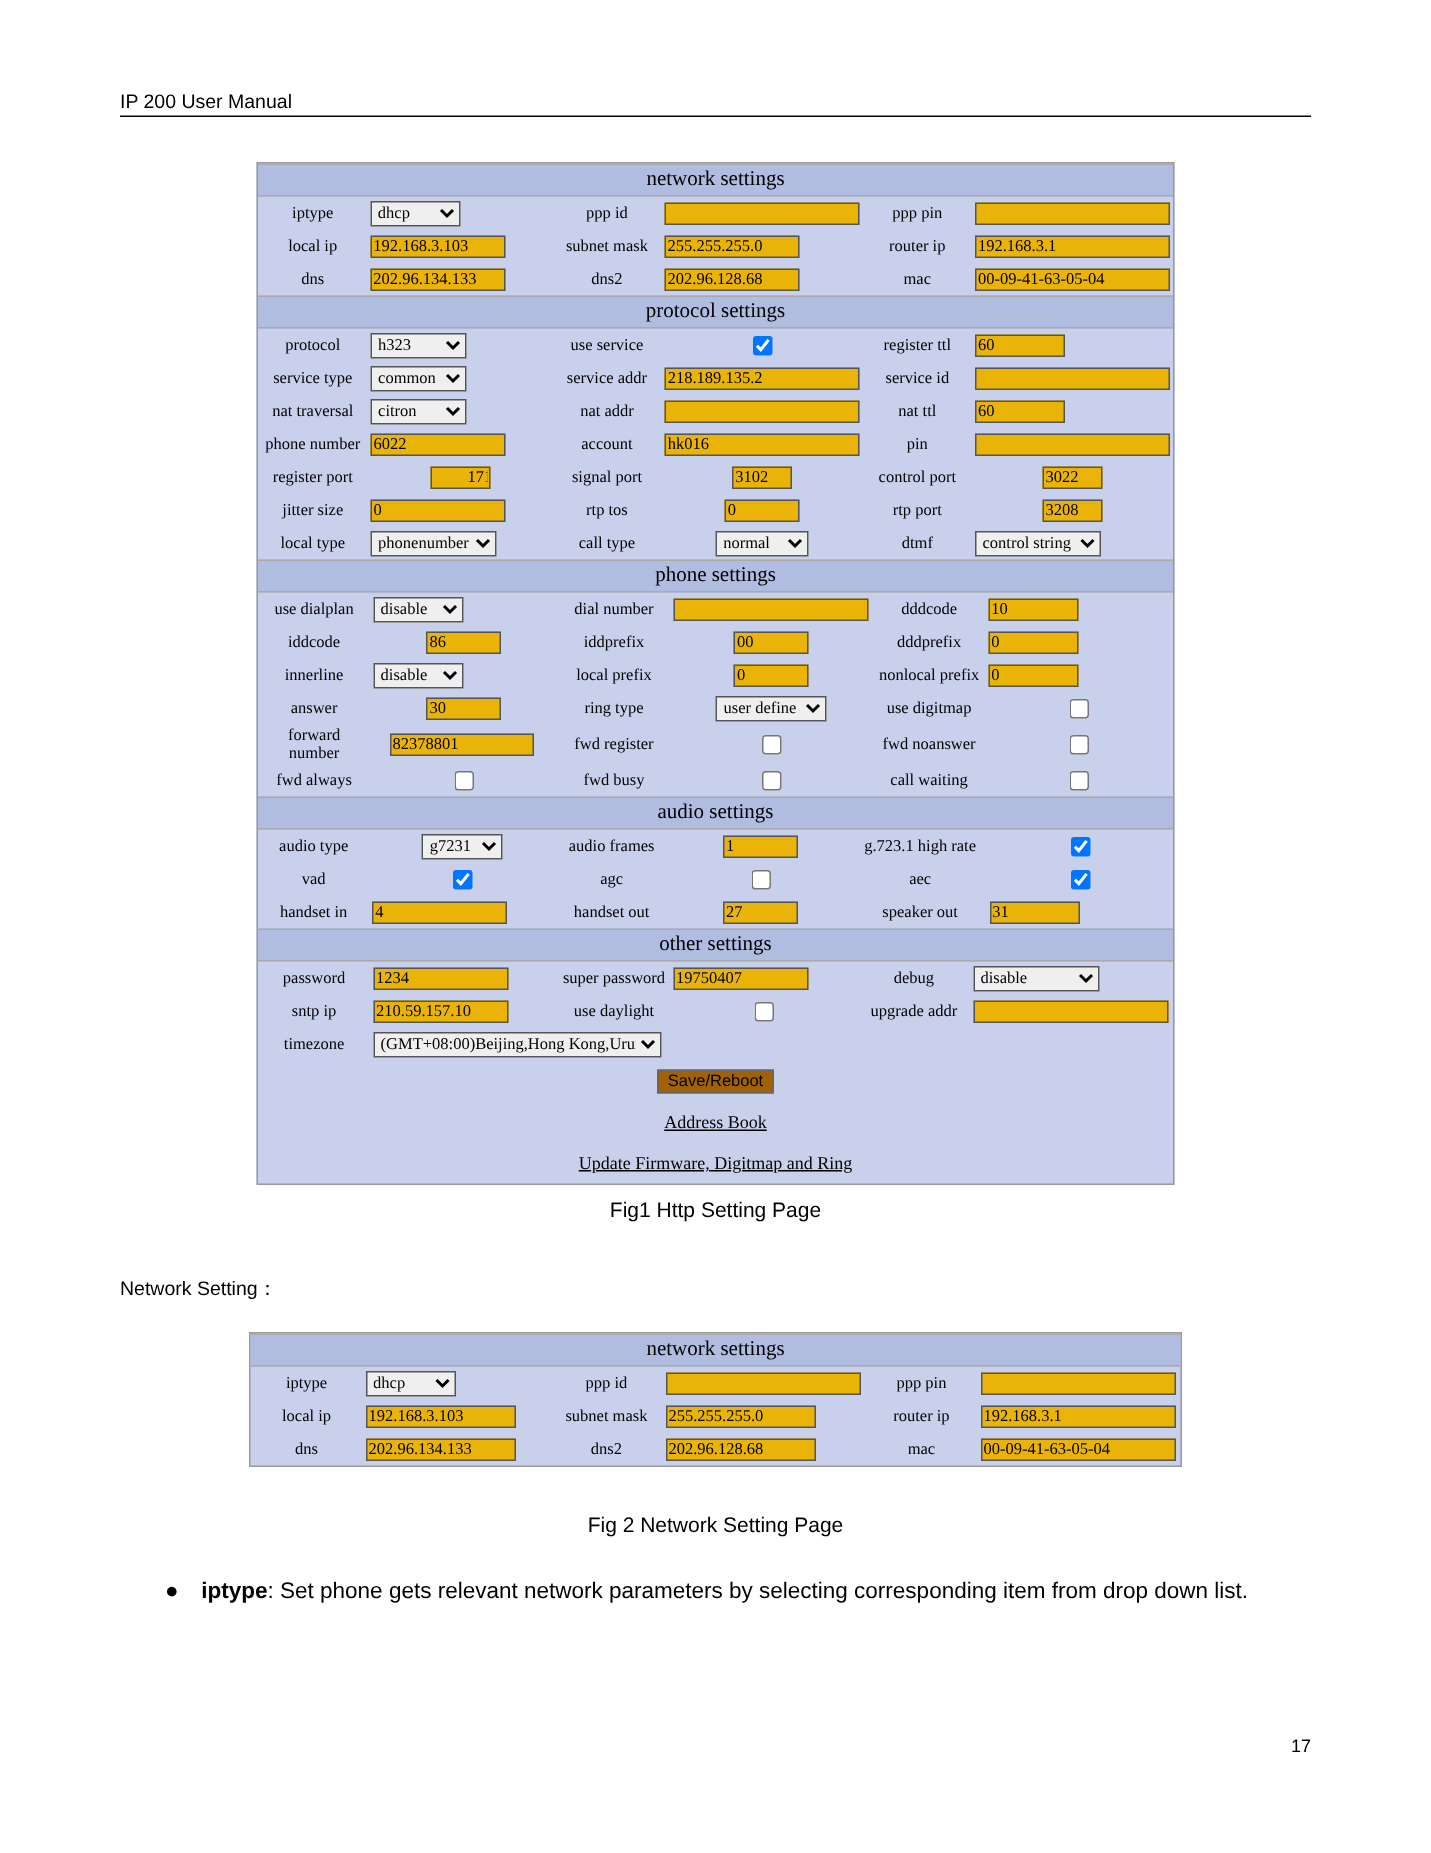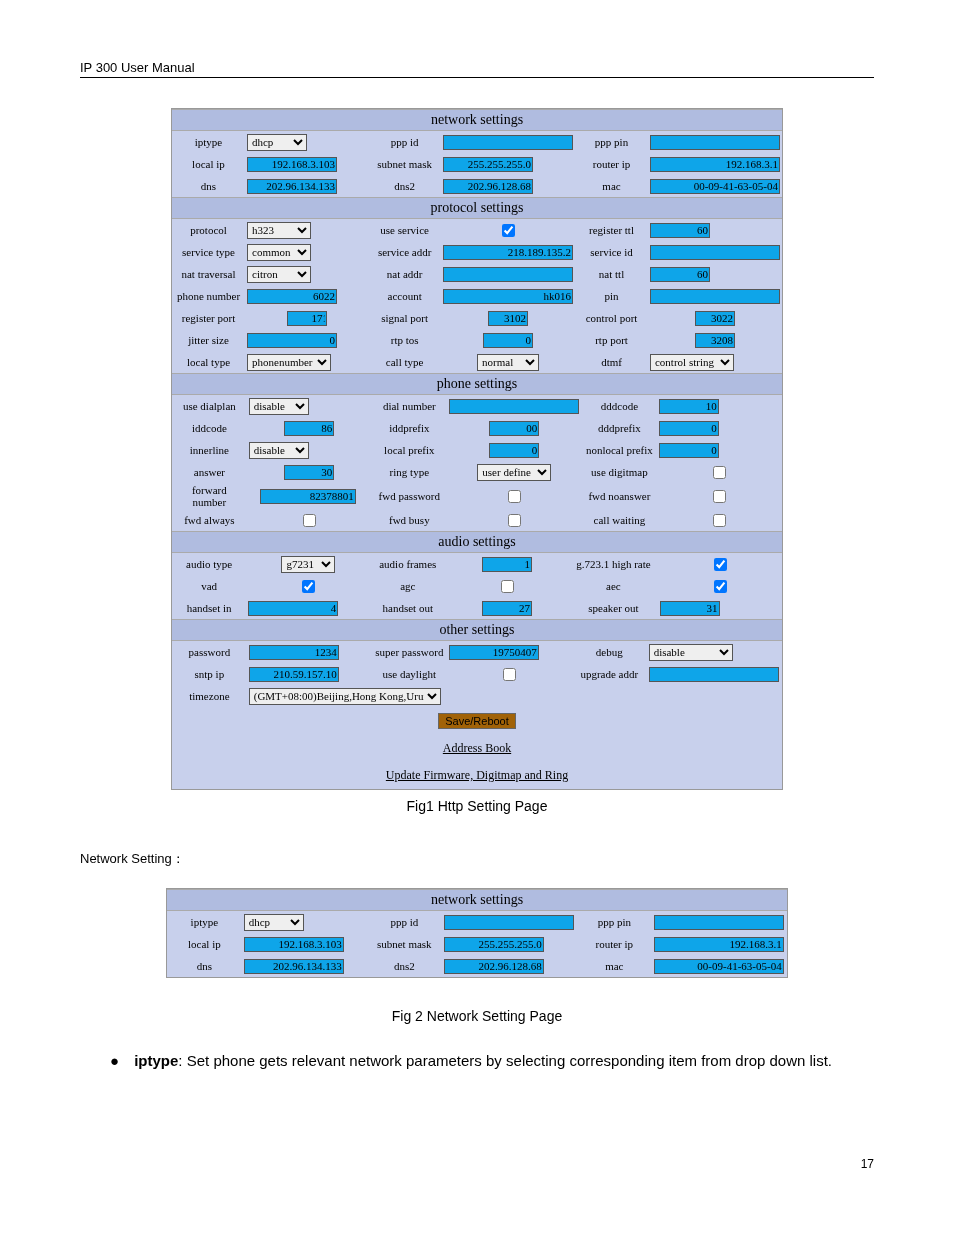--- a/index.html
+++ b/index.html
@@ -46,25 +46,24 @@
     width: 70px;
     font-size: 11px;
   }
   td.val {
     width: 120px;
   }
   input.txt {
     font-family: "Times New Roman", serif;
     font-size: 11px;
     border: 1px solid #555;
-    background: #0ea5e9;
+    background: #eab308;
     height: 15px;
     padding: 0 1px;
     box-sizing: border-box;
-    text-align: right;
   }
   select.sel {
     font-family: "Times New Roman", serif;
     font-size: 11px;
     border: 1px solid #555;
     background: #efefef;
     height: 17px;
   }
   .center { text-align:center; }
   .links {
@@ -109,21 +108,21 @@
     font-size: 12px;
   }
   .small-panel {
     width: 620px;
     margin: 0 auto;
   }
 </style>
 </head>
 <body>
 
-<div class="page-header">IP 300 User Manual</div>
+<div class="page-header">IP 200 User Manual</div>
 
 <div class="config-panel">
 
   <div class="section-header">network settings</div>
   <table class="grid">
     <tbody>
         <tr>
       <td class="lab">iptype</td>
       <td class="val"><select class="sel" style="width:60px"><option>dhcp</option></select></td>
       <td class="lab">ppp id</td>
@@ -243,21 +242,21 @@
       <td class="lab">answer</td>
       <td class="val center"><input class="txt" style="width: 50px;" value="30"></td>
       <td class="lab">ring type</td>
       <td class="val center"><select class="sel" style="width:74px"><option>user define</option></select></td>
       <td class="lab">use digitmap</td>
       <td class="val center"><input type="checkbox" style=""></td>
     </tr>
     <tr>
       <td class="lab">forward number</td>
       <td class="val"><input class="txt" style="width: 96px; margin-left: 11px;" value="82378801"></td>
-      <td class="lab">fwd password</td>
+      <td class="lab">fwd register</td>
       <td class="val center"><input type="checkbox" style=""></td>
       <td class="lab">fwd noanswer</td>
       <td class="val center"><input type="checkbox" style=""></td>
     </tr>
     <tr>
       <td class="lab">fwd always</td>
       <td class="val center"><input type="checkbox" style=""></td>
       <td class="lab">fwd busy</td>
       <td class="val center"><input type="checkbox" style=""></td>
       <td class="lab">call waiting</td>

